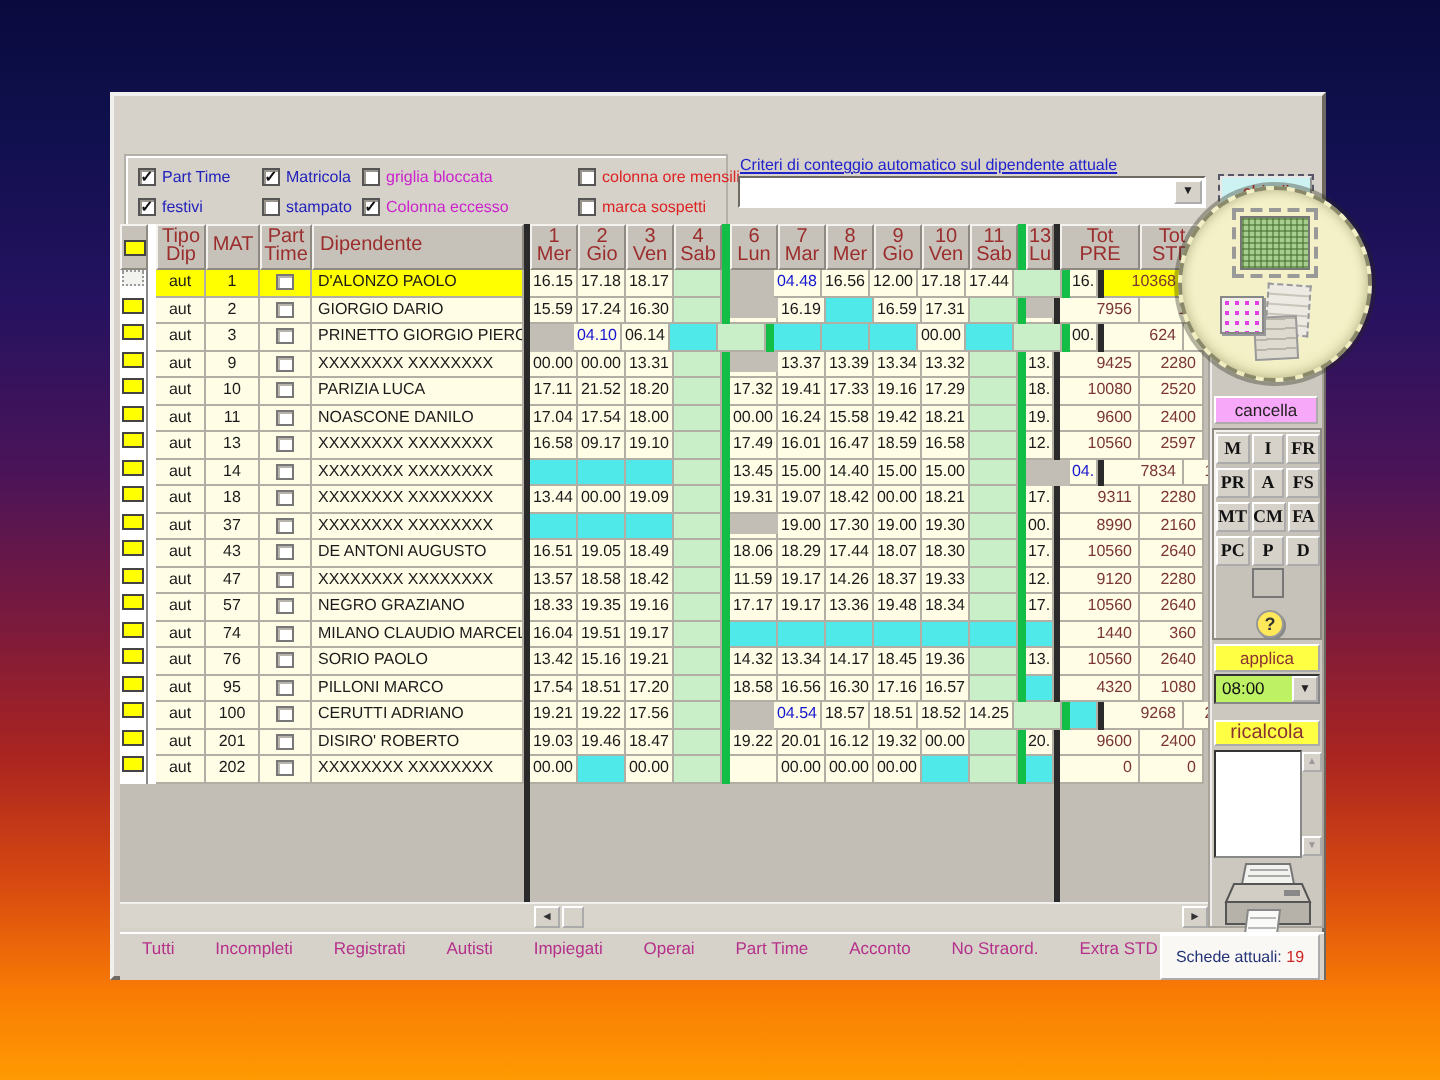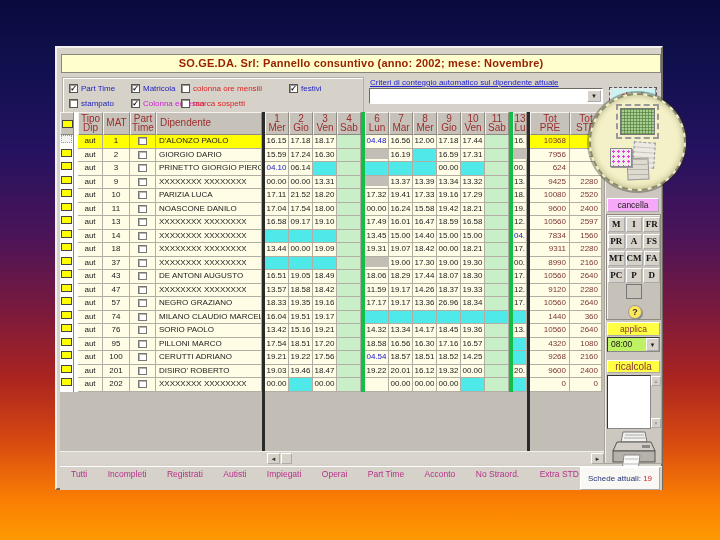--- a/index.html
+++ b/index.html
@@ -69,21 +69,21 @@
     border-right:1px solid #b2aea4; border-bottom:1px solid #b2aea4;
     line-height:12.5px; overflow:hidden; white-space:nowrap; flex:0 0 auto;
   }
   .w14{width:14px}.w4{width:4px}.w25{width:25px}.w27{width:27px}.w26{width:26px}
   .w106{width:106px}.w24{width:24px}.w40{width:40px}.w32{width:32px}.w3{width:3px}
   .spacer { background:#fff; border:none; }
   .divider { background:#2a2a2a; border:none; }
   .gsep { background:#12be46; border:none; }
   .sab { background:#c9efc9; }
   .cyan { background:#4fe9e9; }
-  .blue { color:#1515cf; }
+  .blue { color:#1515cf;margin-left:22px; }
   .mag { color:#e03fe0;margin-top:10px; }
   .sel { background:#ffff00; }
   .namec { text-align:left; padding-left:3px; font-size:8px; }
   .tot { color:#7a3535; text-align:right; padding-right:3px; }
   .ybox { width:11px; height:8px; background:#ffff00; border:1px solid #444; margin:auto; }
   .ybox.pressed { background:#f2f2ee; border:1px dotted #999; }
   .ptbox { width:9px; height:8px; background:#fff; border:1px solid #777; margin:2px auto; box-shadow:inset 1px 1px 0 #b8b4ac; }
   .filler { position:relative; background:#c2beb6; height:60px; }
   .vline { position:absolute; top:0; bottom:0; width:3px; background:#2a2a2a; }
   
@@ -149,30 +149,33 @@
     border:1px dashed #999; transform:rotate(4deg);
     background-image:repeating-linear-gradient(0deg,transparent 0 4px,#c8c4ba 4px 5px); }
   .lp-doc2 { position:absolute; left:36px; top:63px; width:22px; height:22px; background:#dedad0;
     border:1px solid #999; transform:rotate(-3deg);
     background-image:repeating-linear-gradient(0deg,transparent 0 4px,#b8b4aa 4px 5px); }
 </style>
 </head>
 <body>
 
 <div class="window">
-  <div class="titlebar">SO.GE.DA. Srl: Pannello consuntivo  (anno: 2002; mese: Novembre)</div>
 
   <div class="opts" id="opts">
       <div class="cb">
         <span class="box">✓</span>
         <span style="color: rgb(34, 34, 187);">Part Time</span>
       </div>
       <div class="cb">
         <span class="box">✓</span>
         <span style="color: rgb(34, 34, 187);">Matricola</span>
+      </div>
+      <div class="cb">
+        <span class="box"></span>
+        <span style="color: rgb(204, 34, 204);">griglia bloccata</span>
       </div>
       <div class="cb">
         <span class="box"></span>
         <span style="color: rgb(221, 34, 34);">colonna ore mensili</span>
       </div>
       <div class="cb">
         <span class="box">✓</span>
         <span style="color: rgb(34, 34, 187);">festivi</span>
       </div>
       <div class="cb">
@@ -627,21 +630,21 @@
         <div class="dc w106 namec">NEGRO GRAZIANO</div>
         <div class="dc w3 divider"></div>
         <div class="dc w24">18.33</div>
         <div class="dc w24">19.35</div>
         <div class="dc w24">19.16</div>
         <div class="dc w24 sab"></div>
         <div class="dc w4 gsep"></div>
         <div class="dc w24">17.17</div>
         <div class="dc w24">19.17</div>
         <div class="dc w24">13.36</div>
-        <div class="dc w24">26.96</div>
+        <div class="dc w24">19.48</div>
         <div class="dc w24">18.34</div>
         <div class="dc w24 sab"></div>
         <div class="dc w4 gsep"></div>
         <div class="dc w14">17.</div>
         <div class="dc w3 divider"></div>
         <div class="dc w40 tot">10560</div>
         <div class="dc w32 tot">2640</div>
       </div>
       <div class="drow">
         <div class="dc w14 spacer" style="border-right: 1px solid rgb(136, 136, 136);">

